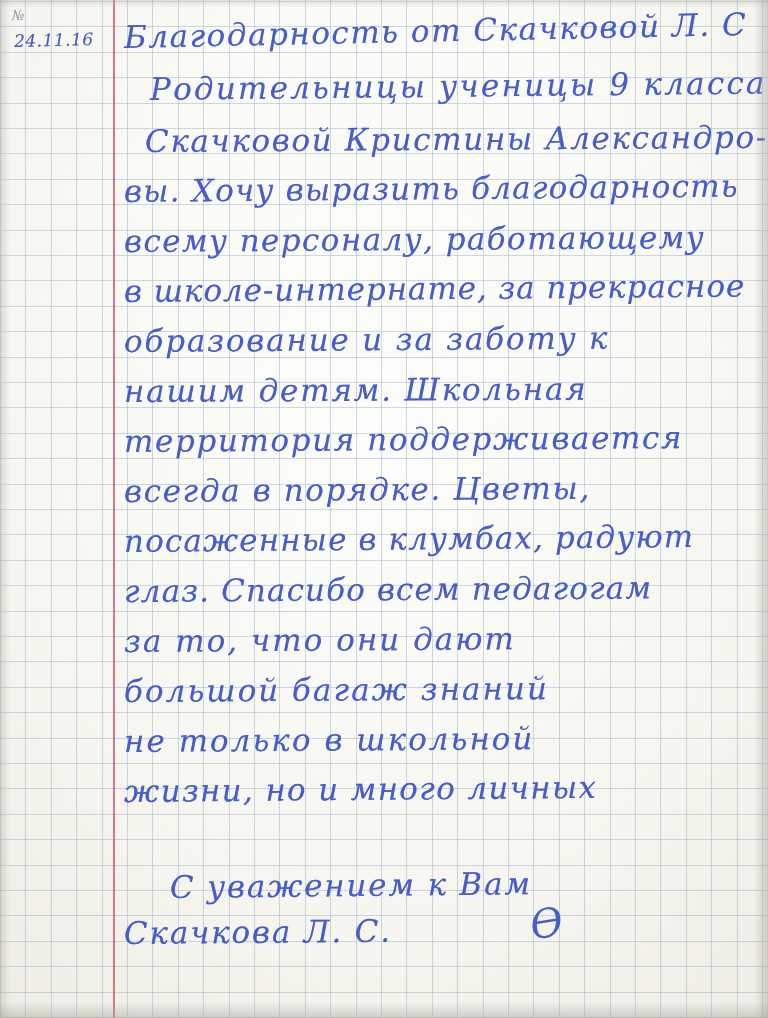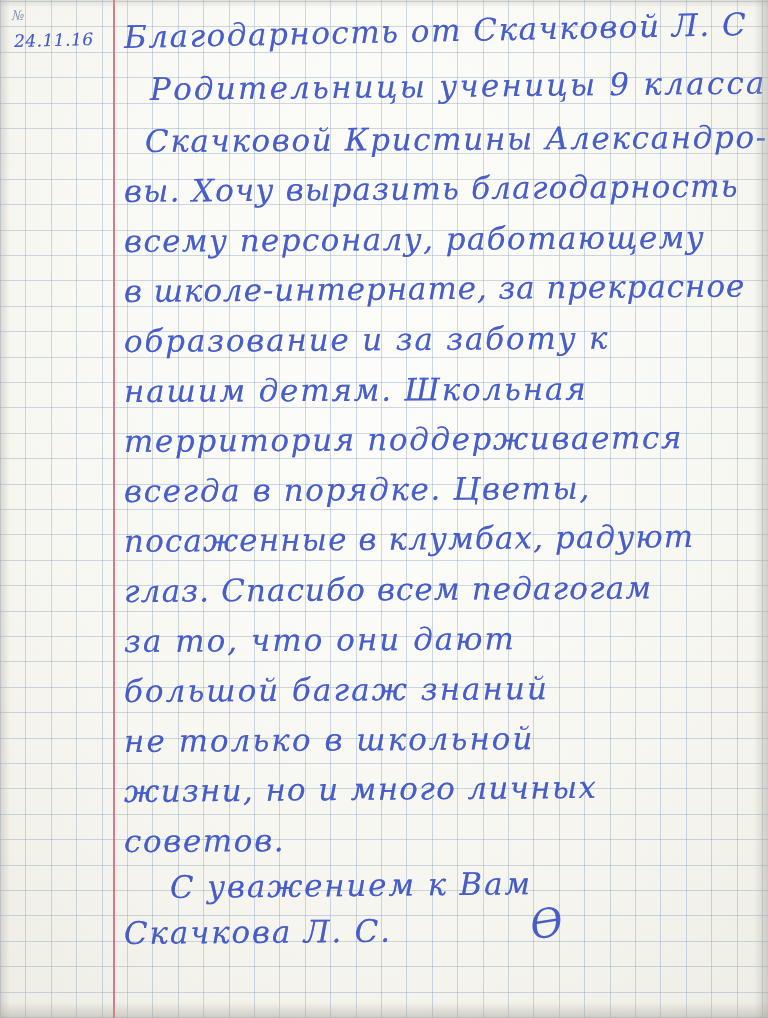--- a/index.html
+++ b/index.html
@@ -131,21 +131,20 @@
   <div class="hw hw-line" style="left:124px; top:326px; font-size:31px; letter-spacing:1.8px; transform:rotate(-0.4deg);">образование  и  за  заботу  к</div>
   <div class="hw hw-line" style="left:124px; top:376px; font-size:31px; letter-spacing:1.8px; transform:rotate(-0.3deg);">нашим  детям. Школьная</div>
   <div class="hw hw-line" style="left:124px; top:426px; font-size:31px; letter-spacing:1.6px; transform:rotate(-0.4deg);">территория  поддерживается</div>
   <div class="hw hw-line" style="left:124px; top:476px; font-size:31px; letter-spacing:1.6px; transform:rotate(-0.4deg);">всегда   в   порядке. Цветы,</div>
   <div class="hw hw-line" style="left:124px; top:526px; font-size:31px; letter-spacing:1.1px; transform:rotate(-0.5deg);">посаженные  в  клумбах, радуют</div>
   <div class="hw hw-line" style="left:124px; top:576px; font-size:31px; letter-spacing:1.1px; transform:rotate(-0.4deg);">глаз.  Спасибо   всем   педагогам</div>
   <div class="hw hw-line" style="left:124px; top:626px; font-size:31px; letter-spacing:2.0px; transform:rotate(-0.4deg);">за    то, что   они  дают</div>
   <div class="hw hw-line" style="left:124px; top:676px; font-size:31px; letter-spacing:2.0px; transform:rotate(-0.4deg);">большой  багаж   знаний</div>
   <div class="hw hw-line" style="left:124px; top:726px; font-size:31px; letter-spacing:2.0px; transform:rotate(-0.4deg);">не  только  в  школьной</div>
   <div class="hw hw-line" style="left:124px; top:776px; font-size:31px; letter-spacing:1.3px; transform:rotate(-0.5deg);">жизни, но  и   много  личных</div>
-  <div class="hw hw-line" style="left:124px; top:826px; font-size:31px; letter-spacing:1.6px; transform:rotate(-0.3deg);">советов.</div>
   <div class="hw hw-line closing" style="top:872px; font-size:31px; letter-spacing:1.8px; transform:rotate(-0.6deg);">С   уважением  к  Вам</div>
   <div class="hw hw-line" style="left:124px; top:918px; font-size:31px; letter-spacing:1.8px; transform:rotate(-0.5deg);">Скачкова  Л. С.</div>
 
   <div class="flourish">Ѳ</div>
 
   <div class="edge-left"></div>
   <div class="edge-top"></div>
   <div class="edge-right"></div>
   <div class="edge-bottom"></div>
 </div>

